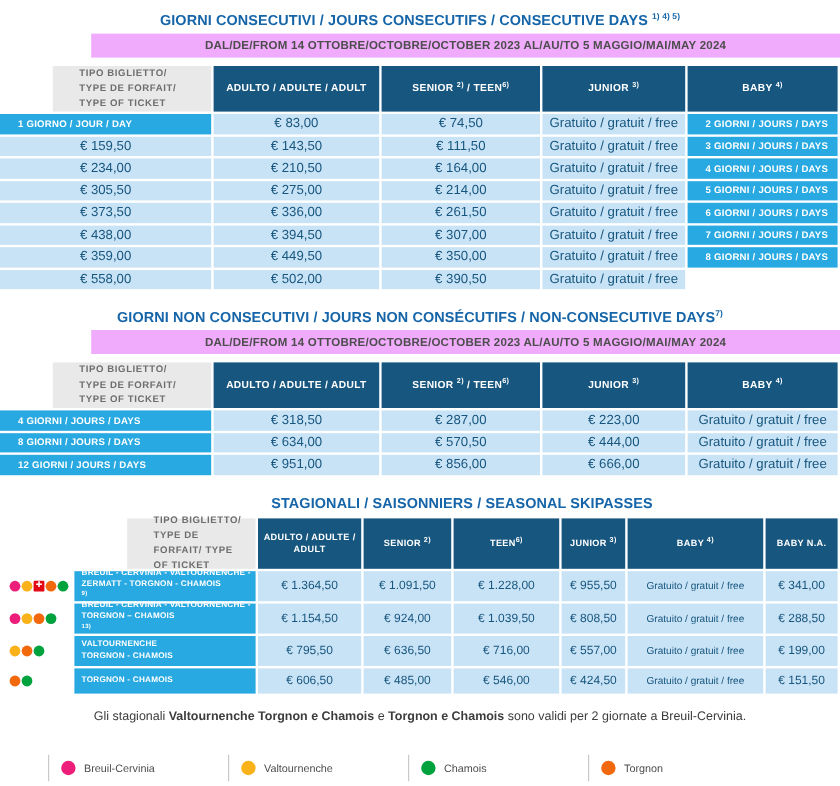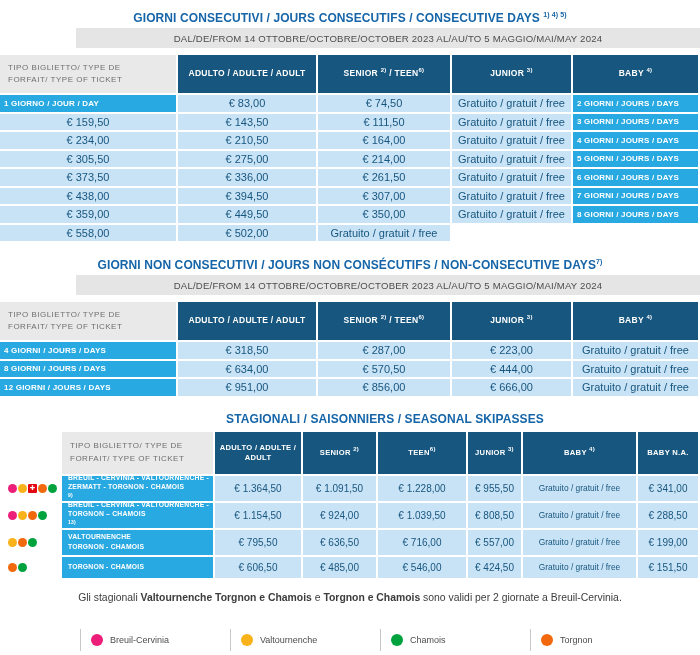--- a/index.html
+++ b/index.html
@@ -3,52 +3,52 @@
 <meta charset="utf-8">
 <style>
   html,body{margin:0;padding:0;background:#fff;}
   body{font-family:"Liberation Sans","DejaVu Sans",sans-serif;width:700px;height:655px;overflow:hidden;}
   .page{width:700px;height:655px;position:relative;box-sizing:border-box;padding-top:7px;}
 
   .sec-title{ text-align:center; color:#1565a8; font-weight:bold; font-size:12px; letter-spacing:.1px; height:15px; line-height:15px;}
   .sec-title sup{font-size:7px; font-weight:bold;}
   .title3{padding-left:70px;}
 
-  .date-band{ margin-left:76px; height:20px; background:#e5e5e5; color:#4d4d4d; font-weight:normal; font-size:9.6px; letter-spacing:.2px; display:flex; align-items:center; justify-content:center; margin-top:6px;}
+  .date-band{ margin-left:76px; height:20px; background:#f0abfc; color:#4d4d4d; font-weight:bold; font-size:9.6px; letter-spacing:.2px; display:flex; align-items:center; justify-content:center; margin-top:6px;}
 
   .grid12{ display:grid; grid-template-columns:176px 138px 132px 119px 125px; gap:2px; background:#fff; margin-top:7px;}
   .grid12.t1{grid-template-rows:38px repeat(8,16.5px);}
   .grid12.t2{grid-template-rows:38px repeat(3,16.5px);}
 
-  .hgray{ background:#e9e9e9; color:#6e6e6e; font-weight:normal; font-size:8px; letter-spacing:.5px; display:flex; align-items:center; padding-left:8px; padding-right:14px; line-height:1.55; box-sizing:border-box;}
+  .hgray{ background:#e9e9e9; color:#6e6e6e; font-weight:bold; font-size:8px; letter-spacing:.5px; display:flex; align-items:center; padding-left:22px; padding-right:14px; line-height:1.55; box-sizing:border-box;margin-left:44px;}
   .hdark{ background:#17567f; color:#fff; font-weight:bold; font-size:8.5px; letter-spacing:.3px; display:flex; align-items:center; justify-content:center; text-align:center; line-height:1.3; padding:0 4px; box-sizing:border-box;}
   .hdark sup, .lblc sup{font-size:6px; vertical-align:super; line-height:0;}
 
-  .lblc{ background:#29a9e1; color:#fff; font-weight:bold; font-size:8px; letter-spacing:.2px; display:flex; align-items:center; padding-left:4px; box-sizing:border-box;}
+  .lblc{ background:#29a9e1; color:#fff; font-weight:bold; font-size:8px; letter-spacing:.2px; display:flex; align-items:center; padding-left:15px; box-sizing:border-box;}
   .pc{ background:#c9e3f6; color:#17567f; font-size:11px; display:flex; align-items:center; justify-content:center;}
   .fc{ background:#c9e3f6; color:#17567f; font-size:11px; display:flex; align-items:center; justify-content:center;}
 
   .grid3{ display:grid; grid-template-columns:60px 151px 86px 73px 88px 53px 113px 60px; grid-template-rows:42px 25px 25px 25px 21px; gap:2px; background:#fff; margin-top:5px;}
   .grid3 .hgray{font-size:8px; padding-right:6px;}
   .grid3 .hdark{font-size:7.6px; padding:0 2px;}
   .blank{background:#fff;}
   .dotsc{ background:#fff; display:flex; align-items:center; padding-left:8px; gap:1px;}
   .lbl3{ background:#29a9e1; color:#fff; font-weight:bold; font-size:6.8px; letter-spacing:.2px; display:flex; flex-direction:column; justify-content:center; padding-left:6px; line-height:1.45; box-sizing:border-box;}
   .lbl3 span{display:block;}
   .lbl3 sup{font-size:5px; vertical-align:super;}
   .pc3{font-size:10px;}
   .fc3{font-size:8.4px;}
 
   .dot{ width:9px; height:9px; border-radius:50%; display:inline-flex; align-items:center; justify-content:center; flex:0 0 auto;}
   .dot.swiss{border-radius:1px; color:#fff; font-size:6.5px; line-height:1; font-weight:bold;}
 
   .footer{ margin-top:14px; text-align:center; color:#3c3c3c; font-size:10.4px;}
   .footer b{color:#3c3c3c;}
 
-  .legend{ margin-top:26px; margin-left:80px; display:flex;align-items:center;}
+  .legend{ margin-top:26px; margin-left:40px; display:flex;align-items:center;}
   .leg-item{ width:150px; display:flex; align-items:center;}
   .leg-bar{width:1px; height:22px; background:#c9c9c9; margin-right:10px;}
   .legend .dot{width:12px; height:12px; margin-right:7px;}
   .leg-label{font-size:9px; color:#4d4d4d;}
 </style>
 </head>
 <body>
 
 <div class="page">
 
@@ -105,20 +105,21 @@
 
     <div class="lblc">7 GIORNI / JOURS / DAYS</div>
     <div class="pc">€ 359,00</div>
     <div class="pc">€ 449,50</div>
     <div class="pc">€ 350,00</div>
     <div class="fc">Gratuito / gratuit / free</div>
 
     <div class="lblc">8 GIORNI / JOURS / DAYS</div>
     <div class="pc">€ 558,00</div>
     <div class="pc">€ 502,00</div>
+    <div class="pc">€ 390,50</div>
     <div class="fc">Gratuito / gratuit / free</div>
   </div>
 
   <div class="sec-title" style="margin-top:13px;"><span>GIORNI NON CONSECUTIVI / JOURS NON CONSÉCUTIFS / NON-CONSECUTIVE DAYS</span><sup>7)</sup></div>
   <div class="date-band">DAL/DE/FROM 14 OTTOBRE/OCTOBRE/OCTOBER 2023 AL/AU/TO 5 MAGGIO/MAI/MAY 2024</div>
 
   <div class="grid12 t2">
     <div class="hgray">TIPO BIGLIETTO/ TYPE DE FORFAIT/ TYPE OF TICKET</div>
     <div class="hdark">ADULTO / ADULTE / ADULT</div>
     <div class="hdark">

